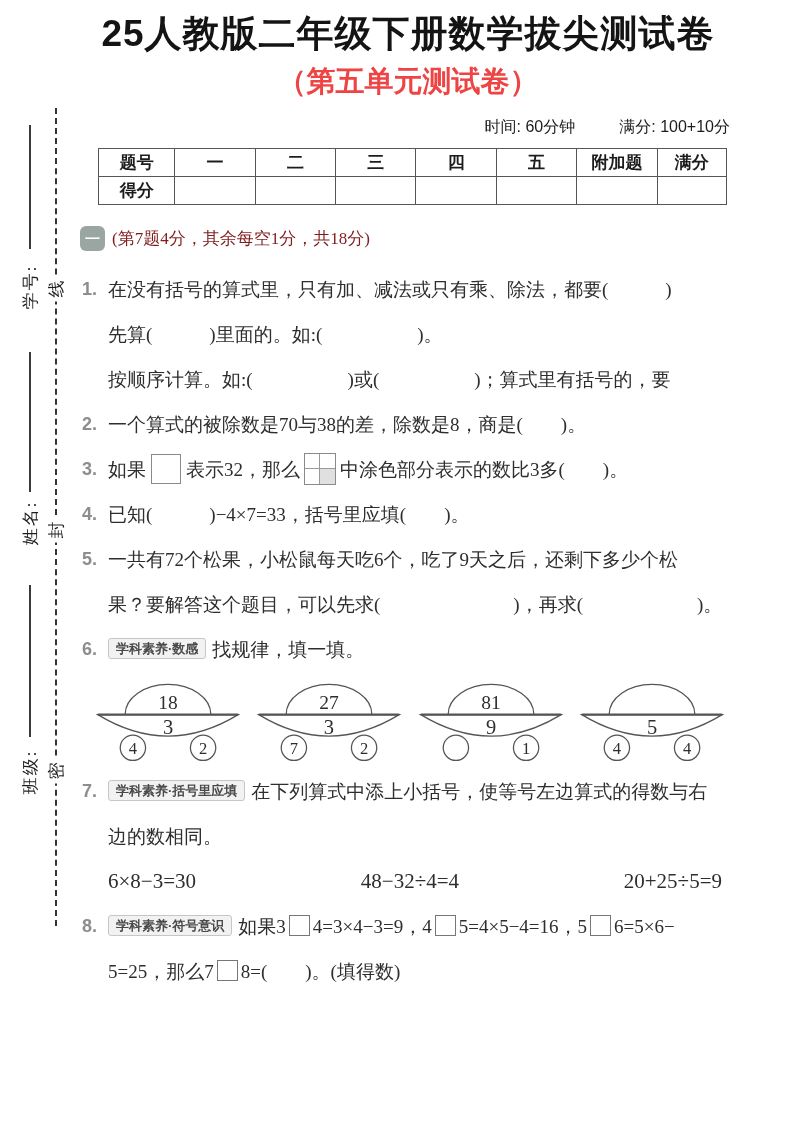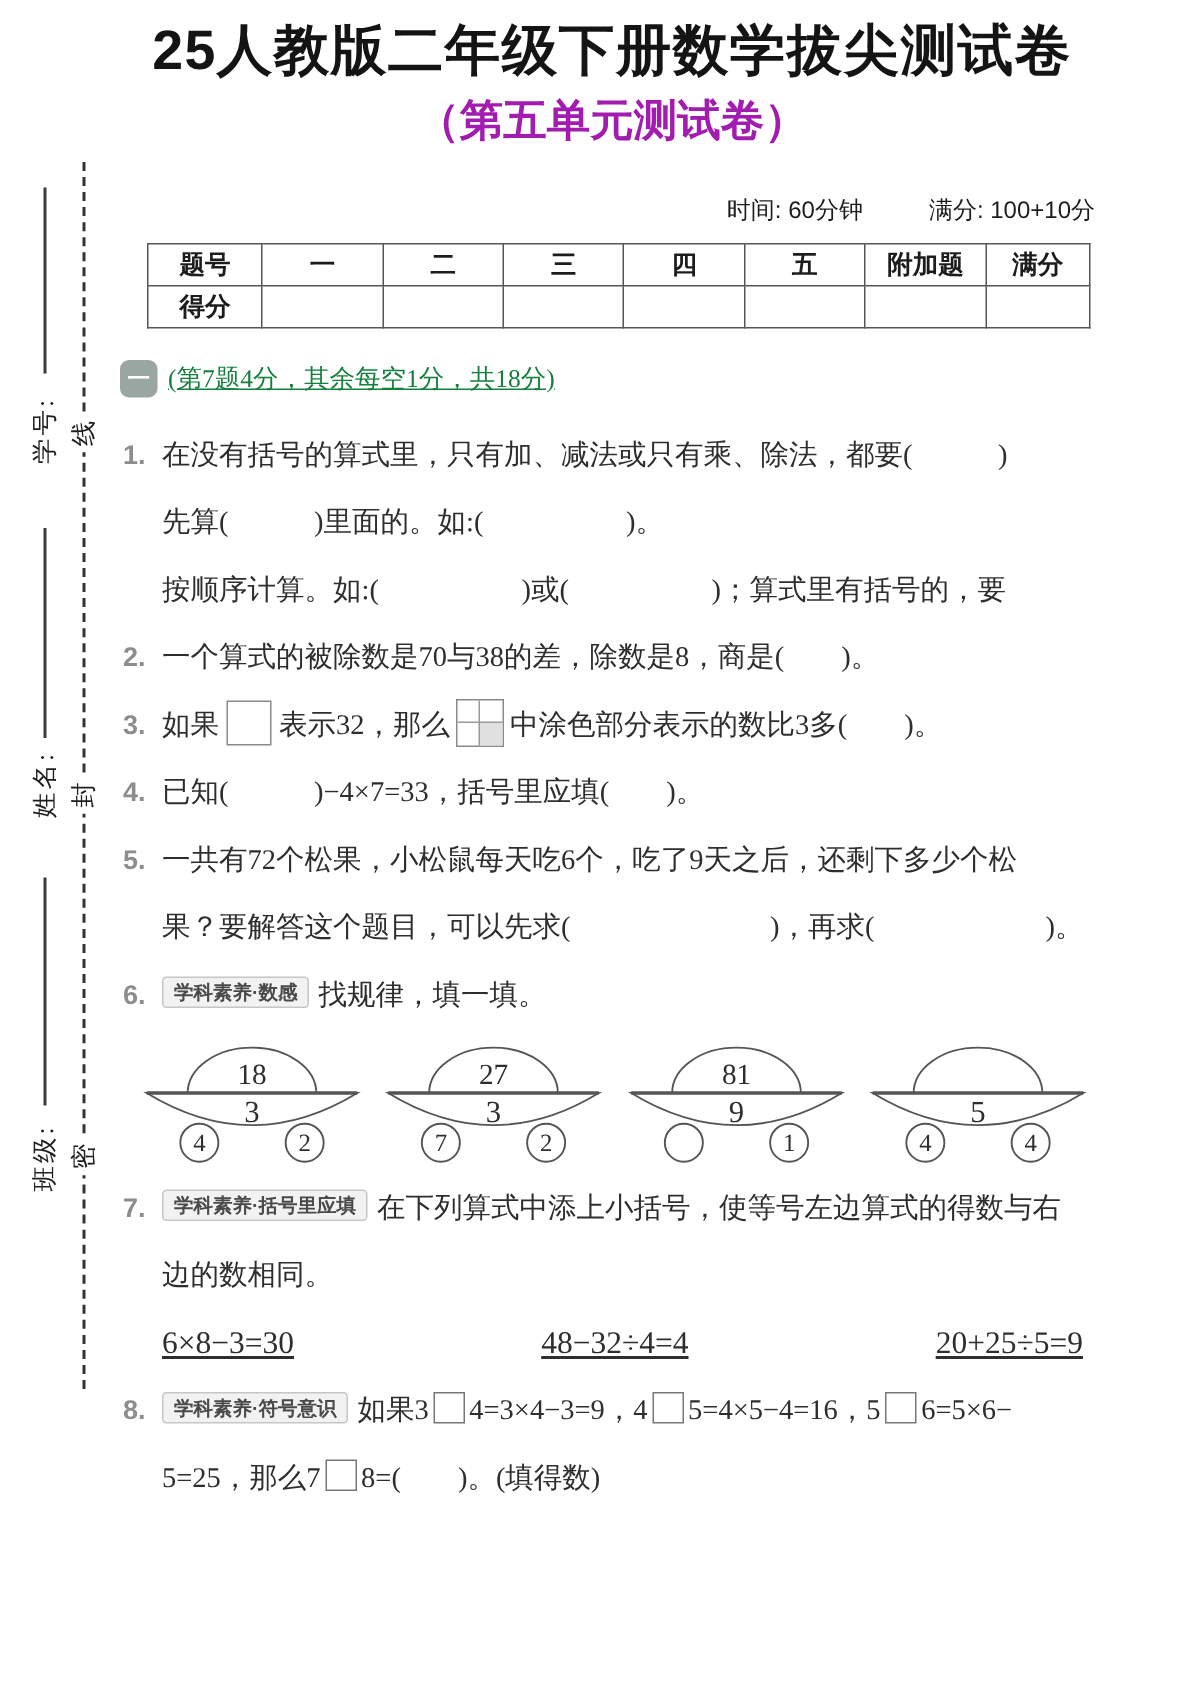--- a/index.html
+++ b/index.html
@@ -24,35 +24,35 @@
     position:absolute;left:56px;transform:translate(-50%,-50%) rotate(-90deg);
     font-size:17px;background:#fff;padding:0 4px;color:#1d1d1d;
   }
   #seal-char-0{top:289px}
   #seal-char-1{top:530px}
   #seal-char-2{top:771px}
 
   
   .content{position:absolute;left:84px;top:0;width:648px;}
   .title{margin:12px 0 0;text-align:center;font:bold 37px/44px "Liberation Sans",sans-serif;color:#141414;letter-spacing:1px;}
-  .subtitle{margin:6px 0 0;text-align:center;font:bold 29px/38px "Liberation Sans",sans-serif;color:#a21caf;}
-  .meta{margin-top:30px;text-align:right;font:16px/22px "Liberation Sans",sans-serif;color:#1c1c1c;padding-right:2px;}
+  .subtitle{margin:6px 0 0;text-align:center;font:bold 29px/38px "Liberation Sans",sans-serif;color:#ef4444;}
+  .meta{margin-top:16px;text-align:right;font:16px/22px "Liberation Sans",sans-serif;color:#1c1c1c;padding-right:2px;}
   .meta .gap{display:inline-block;width:44px;}
 
   table.score{border-collapse:collapse;margin:10px 0 0 14px;width:629px;table-layout:fixed;}
   table.score th,table.score td{
     border:1px solid #555;height:27px;text-align:center;
     font:bold 17px "Liberation Sans",sans-serif;color:#1c1c1c;padding:0;
   }
 
   .sec{margin:21px 0 0 -4px;display:flex;align-items:center;gap:7px;}
   .sec-icon{width:25px;height:25px;border-radius:6px;background:#9aa6a1;color:#fff;
     font:bold 15px/25px "Liberation Sans",sans-serif;text-align:center;flex:none;}
   .sec-title{font:bold 20px "Liberation Sans",sans-serif;color:#1e1e1e;}
-  .sec-note{font:17px "Liberation Serif",serif;color:#15803d;text-decoration:underline;}
+  .sec-note{font:17px "Liberation Serif",serif;color:#7f1d1d;}
 
   .q{position:relative;padding-left:24px;font-size:19px;}
   .q1{margin-top:16px;}
   .qno{position:absolute;left:-2px;top:0;font:bold 18px/45px "Liberation Sans",sans-serif;color:#8d8d8d;}
   .qline{line-height:45px;}
   .nowrap{white-space:nowrap;}
 
   .badge{display:inline-block;border:1px solid #c6c6c6;background:#f2f2f2;border-radius:3px;
     font:bold 13px/17px "Liberation Sans",sans-serif;color:#4a4a4a;padding:1px 7px;
     vertical-align:3px;margin-right:6px;}
@@ -66,21 +66,21 @@
   .box-grid .c3{border-right:1px solid #9a9a9a;}
   .box-grid .c4{background:#e0e0e0;}
   .box-q8{display:inline-block;width:19px;height:19px;border:1px solid #777;background:#fff;
     vertical-align:-3px;margin:0 3px;}
 
   .ufo-row{display:flex;justify-content:space-between;height:95px;padding:2px 2px 0 6px;}
   svg.ufo{width:156px;height:93px;}
   svg.ufo path,svg.ufo circle{fill:#fff;stroke:#555;}
   svg.ufo text{font-family:"Liberation Serif",serif;fill:#2e2e2e;}
 
-  .exprs{display:flex;justify-content:space-between;padding:0 10px 0 24px;font-size:21px;line-height:45px;text-decoration:underline;}
+  .exprs{display:flex;justify-content:space-between;padding:0 10px 0 24px;font-size:21px;line-height:45px;}
 </style>
 </head>
 <body>
 
 <div class="seal-line-solid" id="sl1"></div>
 <span class="seal-label" id="seal-label-id">学号:</span>
 <div class="seal-line-solid" id="sl2"></div>
 <span class="seal-label" id="seal-label-name">姓名:</span>
 <div class="seal-line-solid" id="sl3"></div>
 <span class="seal-label" id="seal-label-class">班级:</span>

